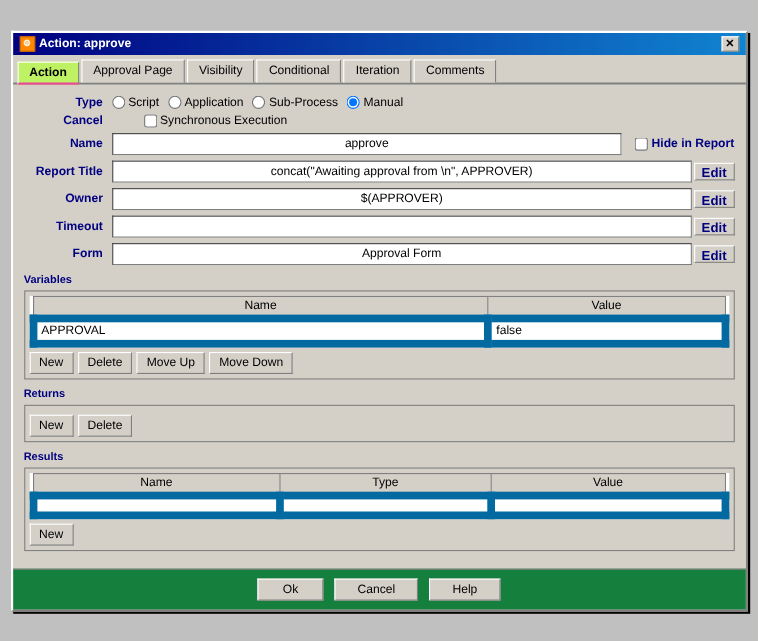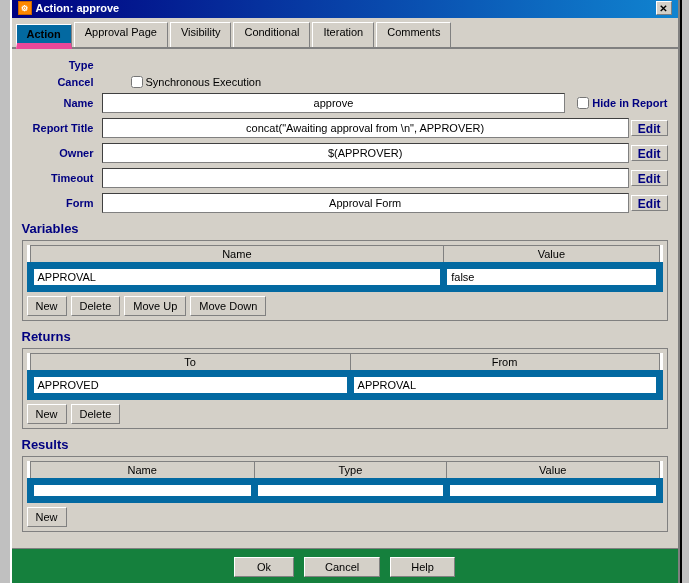--- a/index.html
+++ b/index.html
@@ -72,22 +72,22 @@
       border: 1px solid #808080;
       border-bottom: none;
       background: #d4d0c8;
       cursor: pointer;
       font-size: 11px;
       margin-right: 2px;
       border-top: 1px solid #fff;
       border-left: 1px solid #fff;
     }
     .tab.active {
-      background: #0369a1;
-      border-bottom: 6px solid #ec4899;
+      background: #bef264;
+      border-bottom: 2px solid #ec4899;
       z-index: 1;
       position: relative;
       top: 2px;
       font-weight: bold;
     }
     .content {
       padding: 10px;
       background: #d4d0c8;
     }
     .form-row {
@@ -168,21 +168,21 @@
       align-items: center;
       gap: 3px;
       font-size: 11px;
       color: #000080;
       font-weight: bold;
       margin-left: 12px;
     }
     .section-label {
       color: #000080;
       font-weight: bold;
-      font-size: 13px;
+      font-size: 10px;
       margin-top: 8px;
       margin-bottom: 4px;
     }
     .section-box {
       border: 1px solid #808080;
       background: #d4d0c8;
       padding: 4px;
       margin-bottom: 6px;
     }
     .data-table {
@@ -266,20 +266,38 @@
     <div class="tab">Visibility</div>
     <div class="tab">Conditional</div>
     <div class="tab">Iteration</div>
     <div class="tab">Comments</div>
   </div>
 
   <div class="content">
 
     <div class="form-row">
       <div class="label">Type</div>
+      <div class="radio-group">
+        <label class="radio-label">
+          <input type="radio" name="type" style="">
+          <span>Script</span>
+        </label>
+        <label class="radio-label">
+          <input type="radio" name="type" style="">
+          <span>Application</span>
+        </label>
+        <label class="radio-label">
+          <input type="radio" name="type" style="">
+          <span>Sub-Process</span>
+        </label>
+        <label class="radio-label">
+          <input type="radio" name="type" checked="" style="">
+          <span>Manual</span>
+        </label>
+      </div>
     </div>
 
     <div class="form-row">
       <div class="label">Cancel</div>
       <label class="checkbox-label">
         <input type="checkbox" style="">
         <span>Synchronous Execution</span>
       </label>
     </div>
 
@@ -345,34 +363,20 @@
       <div class="btn-row">
         <button class="small-btn">New</button>
         <button class="small-btn">Delete</button>
         <button class="small-btn">Move Up</button>
         <button class="small-btn">Move Down</button>
       </div>
     </div>
 
     <div class="section-label">Returns</div>
     <div class="section-box">
-      <table class="data-table">
-        <thead>
-          <tr>
-            <th>To</th>
-            <th>From</th>
-          </tr>
-        </thead>
-        <tbody>
-          <tr>
-            <td>APPROVED</td>
-            <td>APPROVAL</td>
-          </tr>
-        </tbody>
-      </table>
       <div class="btn-row">
         <button class="small-btn">New</button>
         <button class="small-btn">Delete</button>
       </div>
     </div>
 
     <div class="section-label">Results</div>
     <div class="section-box">
       <table class="data-table">
         <thead>

